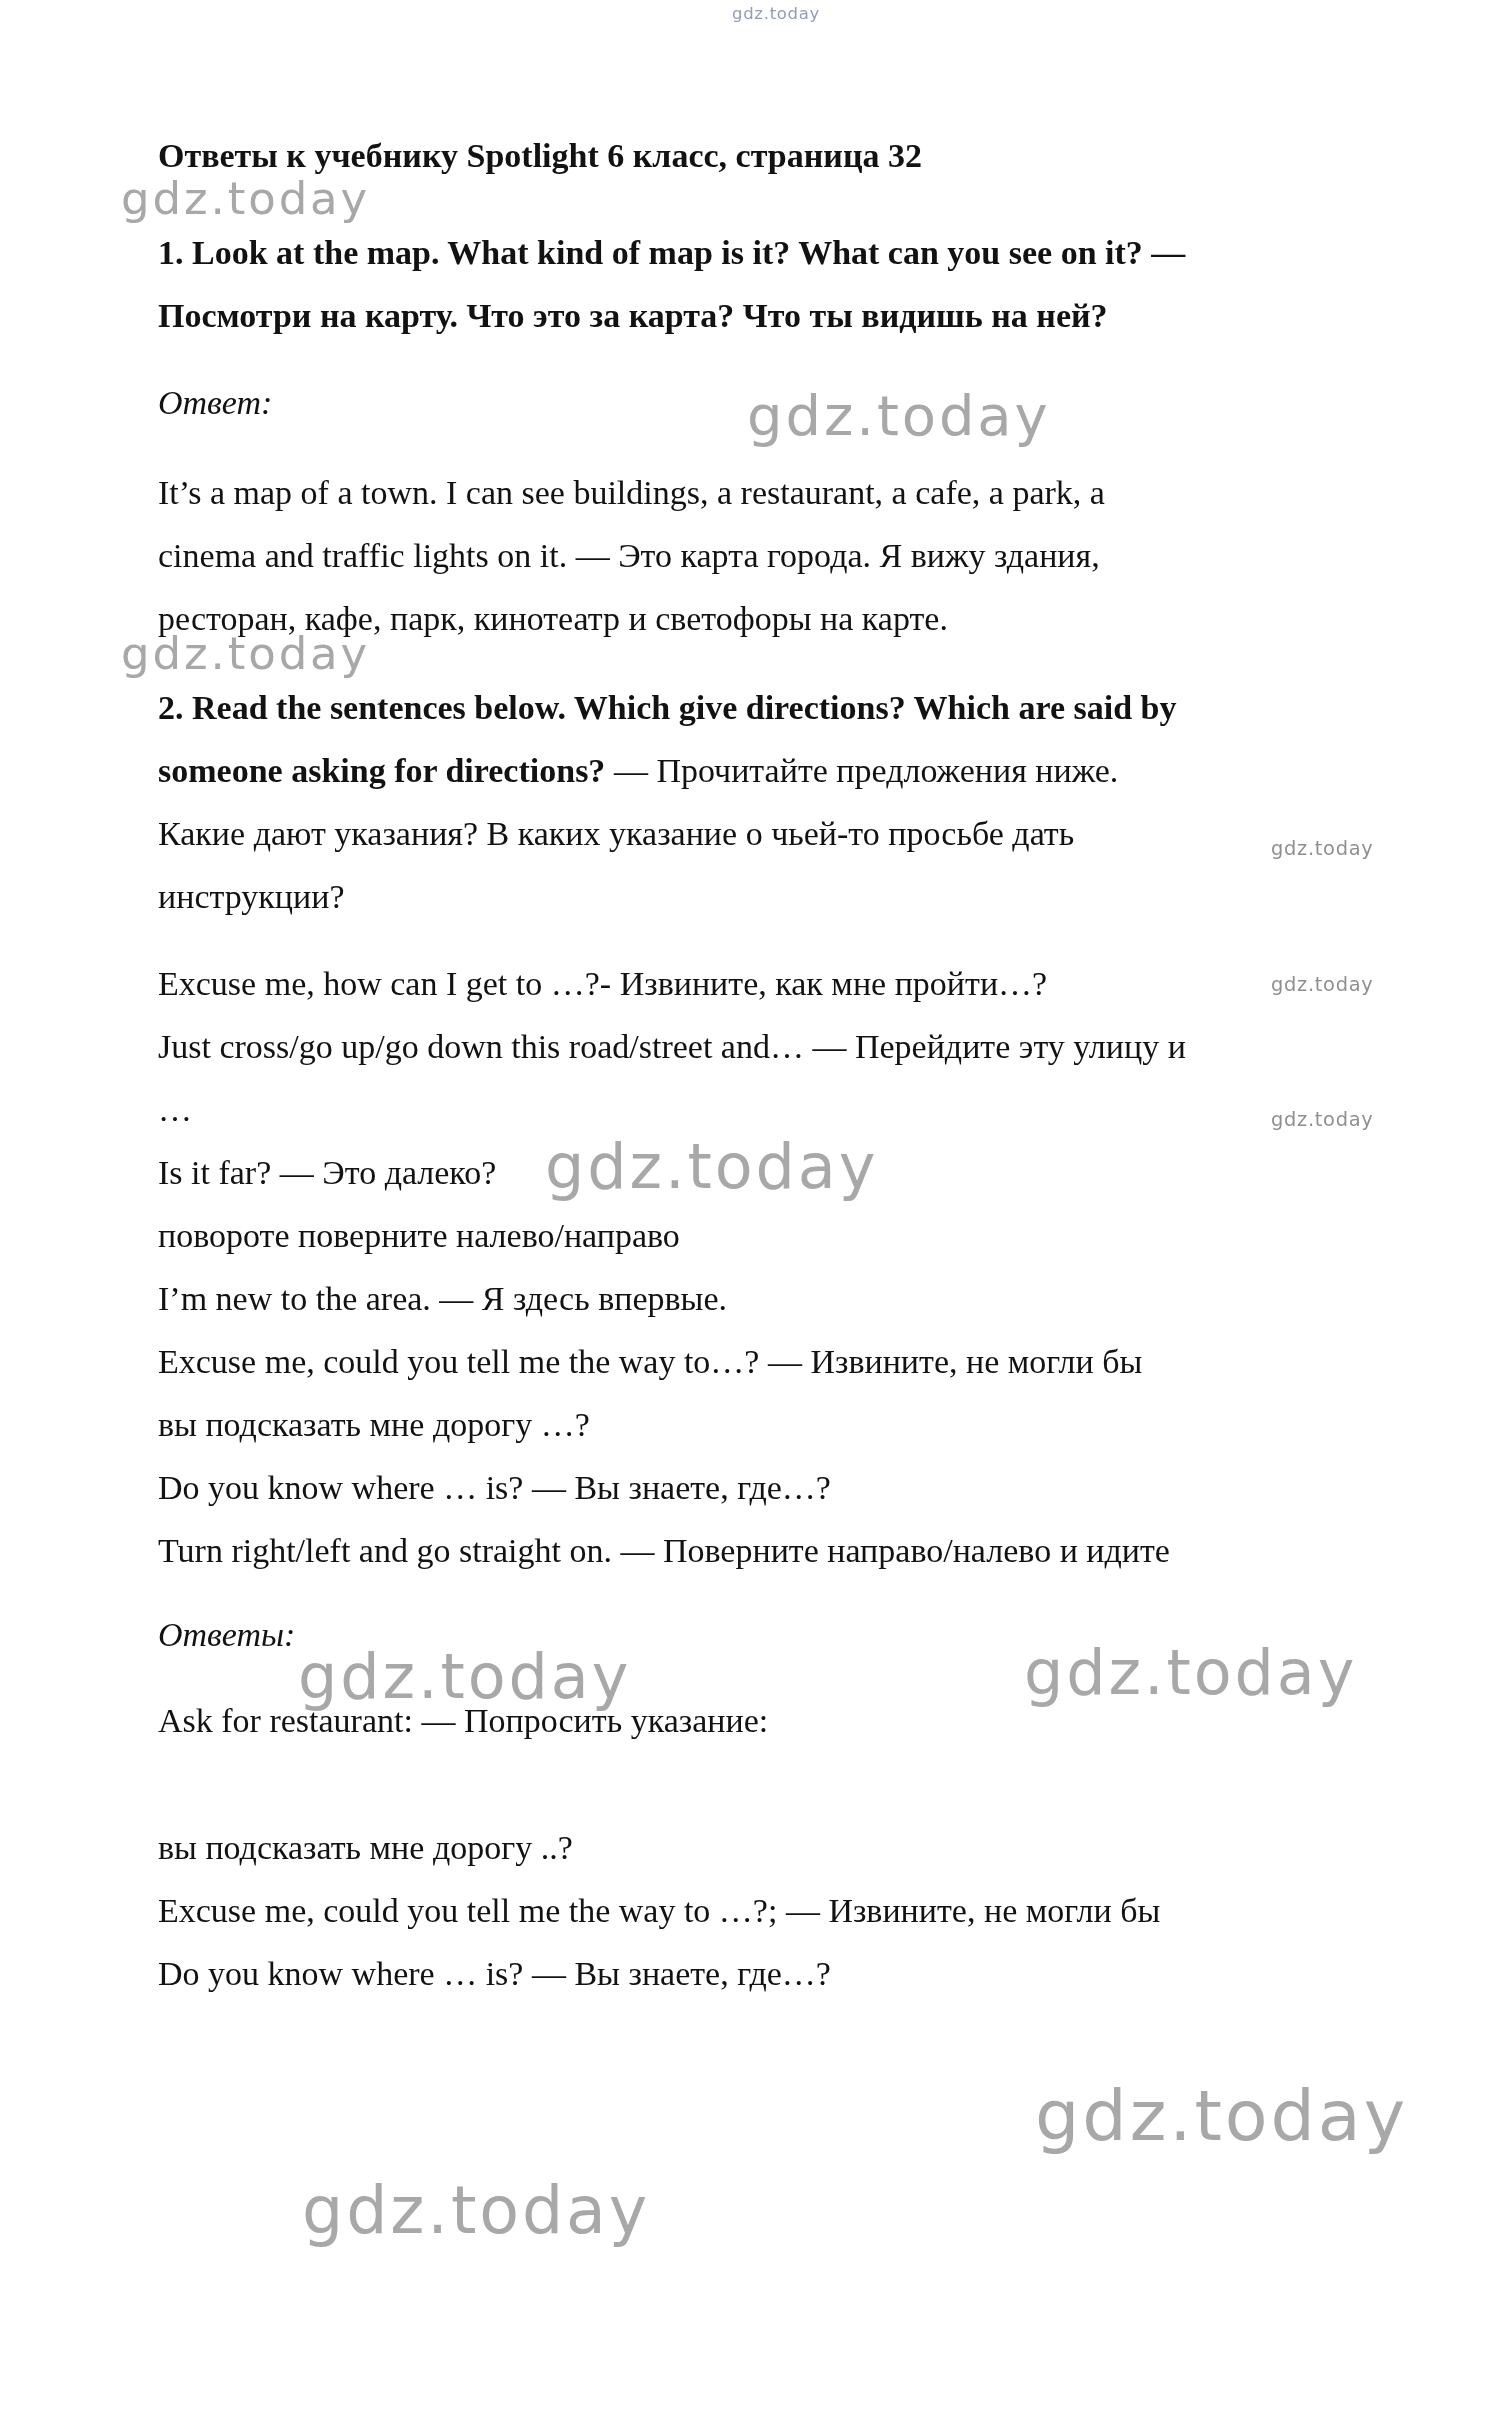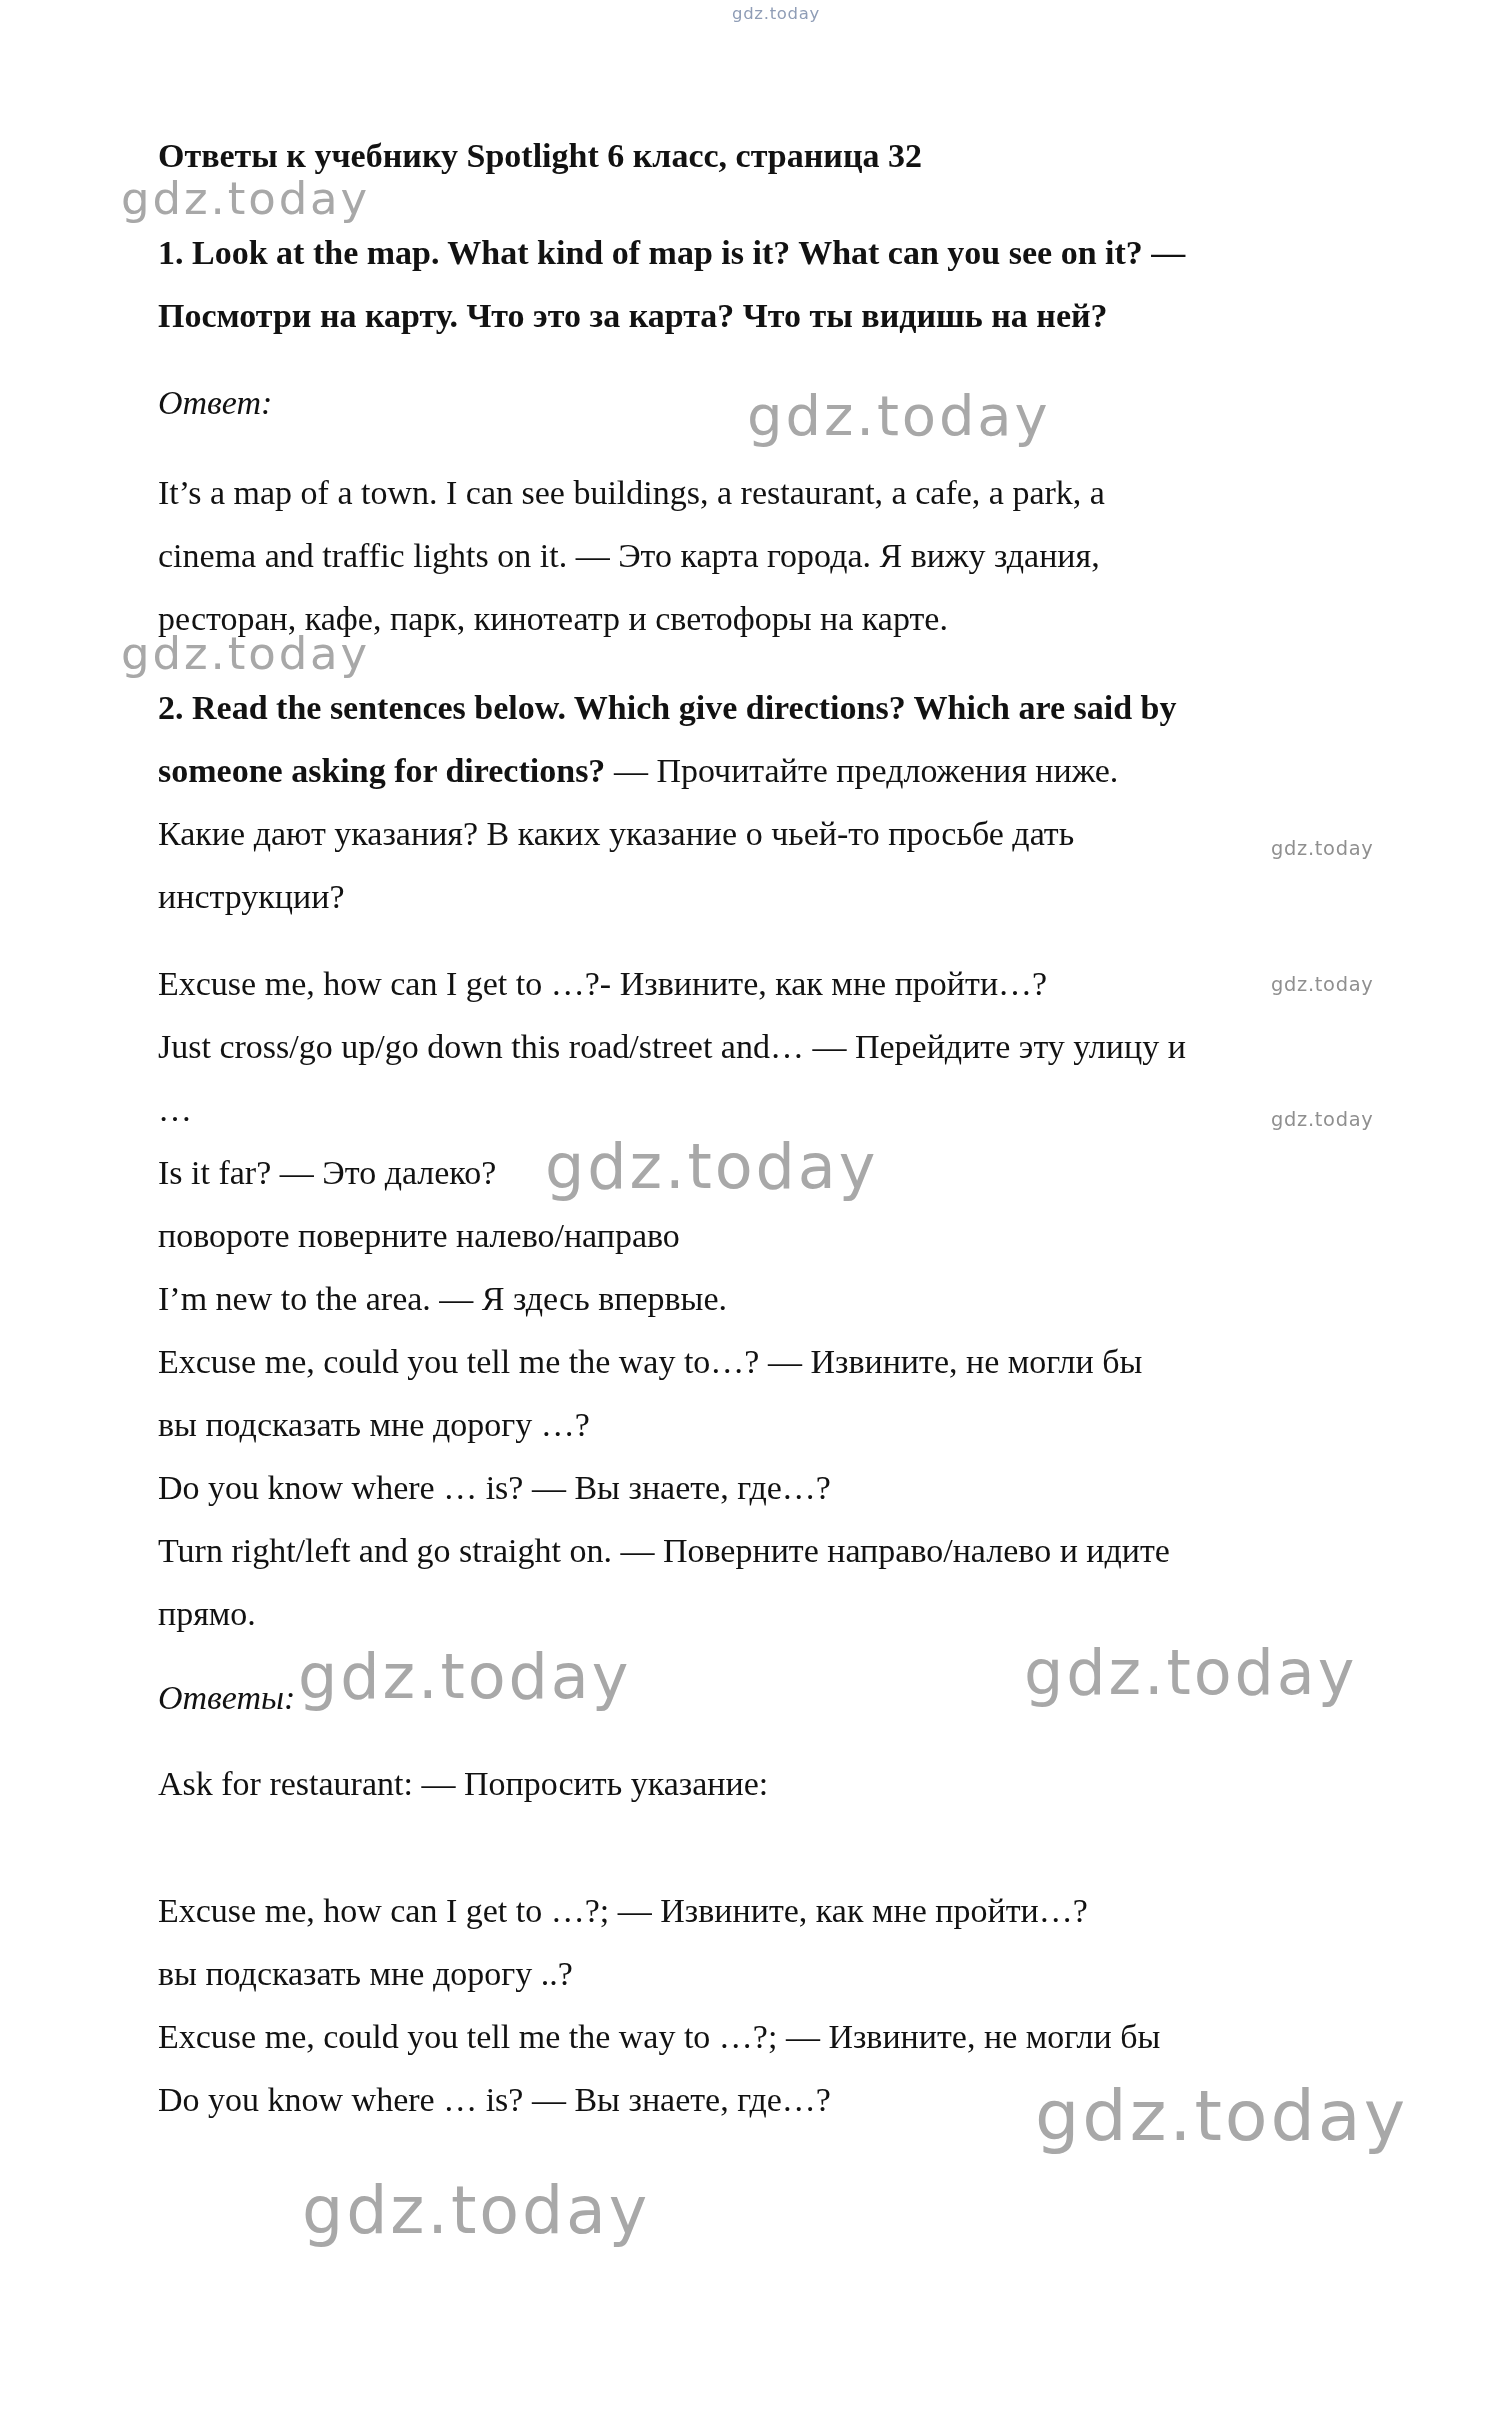--- a/index.html
+++ b/index.html
@@ -99,29 +99,27 @@
       <div class="line">Excuse me, how can I get to …?- Извините, как мне пройти…?</div>
       <div class="line">Just cross/go up/go down this road/street and… — Перейдите эту улицу и</div>
       <div class="line">…</div>
       <div class="line">Is it far? — Это далеко?</div>
       <div class="line">повороте поверните налево/направо</div>
       <div class="line">I’m new to the area. — Я здесь впервые.</div>
       <div class="line">Excuse me, could you tell me the way to…? — Извините, не могли бы</div>
       <div class="line">вы подсказать мне дорогу …?</div>
       <div class="line">Do you know where … is? — Вы знаете, где…?</div>
       <div class="line">Turn right/left and go straight on. — Поверните направо/налево и идите</div>
-      <div class="line">прямо.</div>
     </div>
 
     <div class="line italic mt-otvety">Ответы:</div>
 
     <div class="line mt-ask">Ask for restaurant: — Попросить указание:</div>
 
     <div class="mt-anslist">
-      <div class="line">Excuse me, how can I get to …?; — Извините, как мне пройти…?</div>
       <div class="line">вы подсказать мне дорогу ..?</div>
       <div class="line">Excuse me, could you tell me the way to …?; — Извините, не могли бы</div>
       <div class="line">Do you know where … is? — Вы знаете, где…?</div>
     </div>
 
 
   </div>
 </div>
 
 

